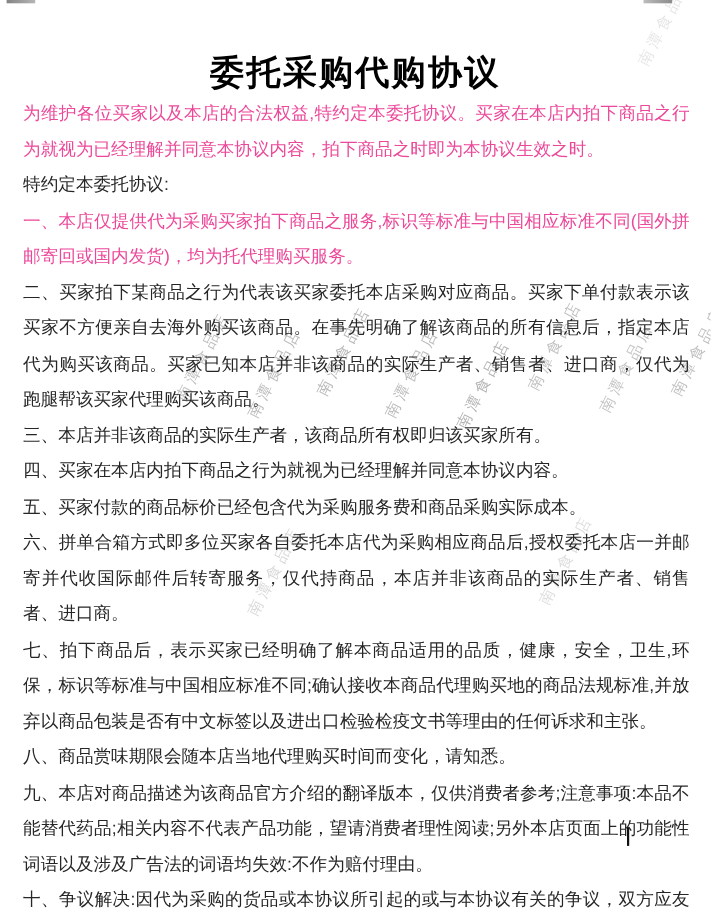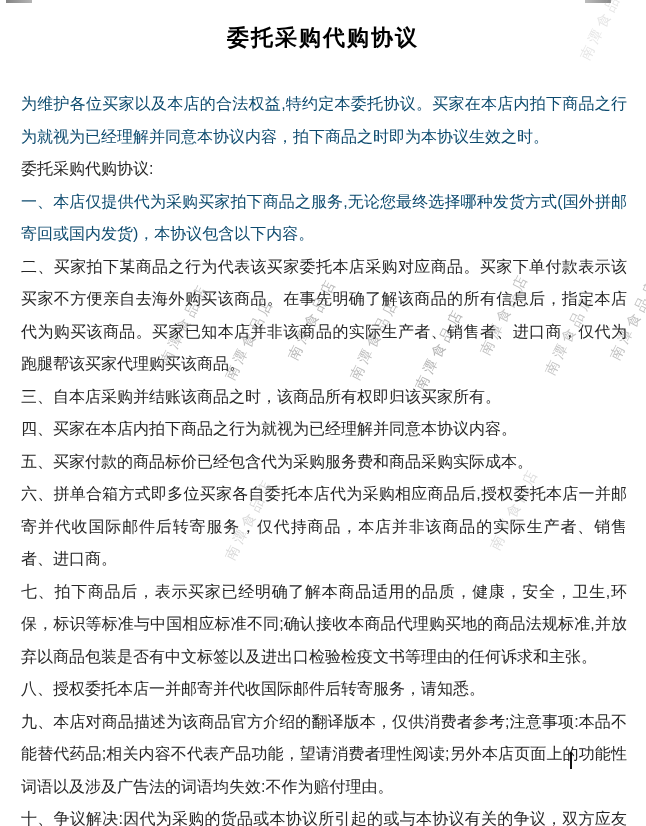--- a/index.html
+++ b/index.html
@@ -19,45 +19,45 @@
     position: absolute;
     top: 0;
     height: 3px;
     background: #8f8f8f;
   }
   .artifact-bar.left  { left: 6px;   width: 26px; background: linear-gradient(to right,#848484,#b5b5b5); }
   .artifact-bar.right { left: 585px; width: 26px; background: linear-gradient(to right,#bdbdbd,#8a8a8a); }
 
   .doc-title {
     position: absolute;
-    top: 8px;
+    top: 24px;
     left: 0;
     width: 646px;
     text-align: center;
     font-family: "Liberation Serif", serif;
     font-weight: bold;
-    font-size: 22px;
+    font-size: 31px;
     letter-spacing: 2px;
     color: #000000;
     z-index: 2;
   }
 
   .content {
     position: absolute;
     top: 88px;
     left: 21px;
     width: 606px;
     font-size: 16px;
     line-height: 32.5px;
     color: #262626;
     text-align: justify;
     z-index: 2;
   }
   .content p { margin: 0; }
-  .content p.red { color: #0c4a6e; }
+  .content p.red { color: #ec4899; }
 
   .watermark-layer {
     position: absolute;
     inset: 0;
     z-index: 1;
     pointer-events: none;
   }
   .wm-stamp {
     position: absolute;
     white-space: nowrap;
@@ -95,26 +95,26 @@
     <span class="wm-stamp" style="left: 590px; top: 310px; opacity: 0.75; color: rgb(171, 171, 171);">南潭食品店</span>
     <span class="wm-stamp" style="left: 205px; top: 510px; opacity: 0.45; color: rgb(171, 171, 171);">南潭食品店</span>
     <span class="wm-stamp" style="left: 470px; top: 500px; opacity: 0.4; color: rgb(171, 171, 171);">南潭食品店</span>
     <span class="wm-stamp" style="left: 560px; top: 10px; opacity: 0.3; color: rgb(171, 171, 171);">南潭食品店</span>
   </div>
 
 <h1 class="doc-title">委托采购代购协议</h1>
 
 <div class="content" id="content">
     <p class="para red">为维护各位买家以及本店的合法权益,特约定本委托协议。买家在本店内拍下商品之行为就视为已经理解并同意本协议内容，拍下商品之时即为本协议生效之时。</p>
-    <p class="para black">委托采购代购协议:</p>
-    <p class="para red">一、本店仅提供代为采购买家拍下商品之服务,无论您最终选择哪种发货方式(国外拼邮寄回或国内发货)，本协议包含以下内容。</p>
+    <p class="para black">特约定本委托协议:</p>
+    <p class="para red">一、本店仅提供代为采购买家拍下商品之服务,标识等标准与中国相应标准不同(国外拼邮寄回或国内发货)，均为托代理购买服务。</p>
     <p class="para black">二、买家拍下某商品之行为代表该买家委托本店采购对应商品。买家下单付款表示该买家不方便亲自去海外购买该商品。在事先明确了解该商品的所有信息后，指定本店代为购买该商品。买家已知本店并非该商品的实际生产者、销售者、进口商，仅代为跑腿帮该买家代理购买该商品。</p>
-    <p class="para black">三、自本店采购并结账该商品之时，该商品所有权即归该买家所有。</p>
+    <p class="para black">三、本店并非该商品的实际生产者，该商品所有权即归该买家所有。</p>
     <p class="para black">四、买家在本店内拍下商品之行为就视为已经理解并同意本协议内容。</p>
     <p class="para black">五、买家付款的商品标价已经包含代为采购服务费和商品采购实际成本。</p>
     <p class="para black">六、拼单合箱方式即多位买家各自委托本店代为采购相应商品后,授权委托本店一并邮寄并代收国际邮件后转寄服务，仅代持商品，本店并非该商品的实际生产者、销售者、进口商。</p>
     <p class="para black">七、拍下商品后，表示买家已经明确了解本商品适用的品质，健康，安全，卫生,环保，标识等标准与中国相应标准不同;确认接收本商品代理购买地的商品法规标准,并放弃以商品包装是否有中文标签以及进出口检验检疫文书等理由的任何诉求和主张。</p>
-    <p class="para black">八、授权委托本店一并邮寄并代收国际邮件后转寄服务，请知悉。</p>
+    <p class="para black">八、商品赏味期限会随本店当地代理购买时间而变化，请知悉。</p>
     <p class="para black">九、本店对商品描述为该商品官方介绍的翻译版本，仅供消费者参考;注意事项:本品不能替代药品;相关内容不代表产品功能，望请消费者理性阅读;另外本店页面上的功能性词语以及涉及广告法的词语均失效:不作为赔付理由。</p>
     <p class="para black">十、争议解决:因代为采购的货品或本协议所引起的或与本协议有关的争议，双方应友好协商解决或由京东平台判定;协商不成立应向本店经营者居住地有管辖权的人民法院提起诉讼。</p>
   </div>
 
 <div class="text-cursor"></div>
 
 </body></html>

